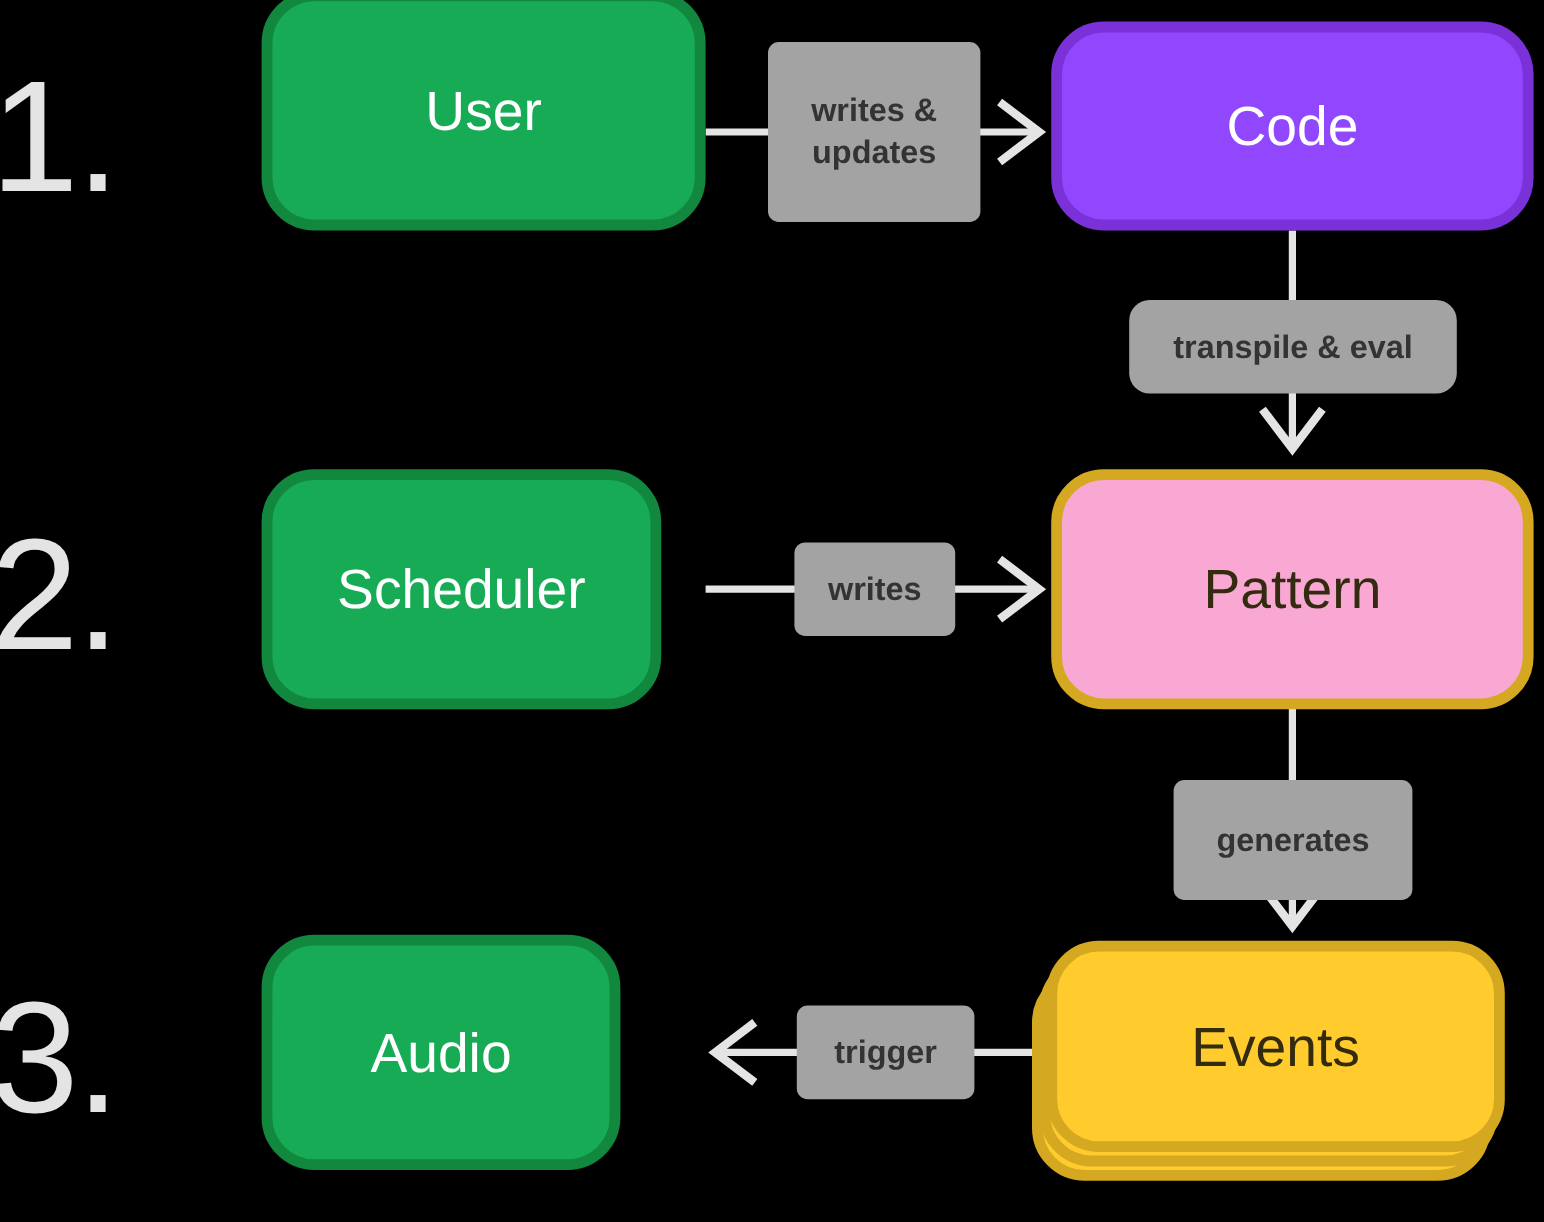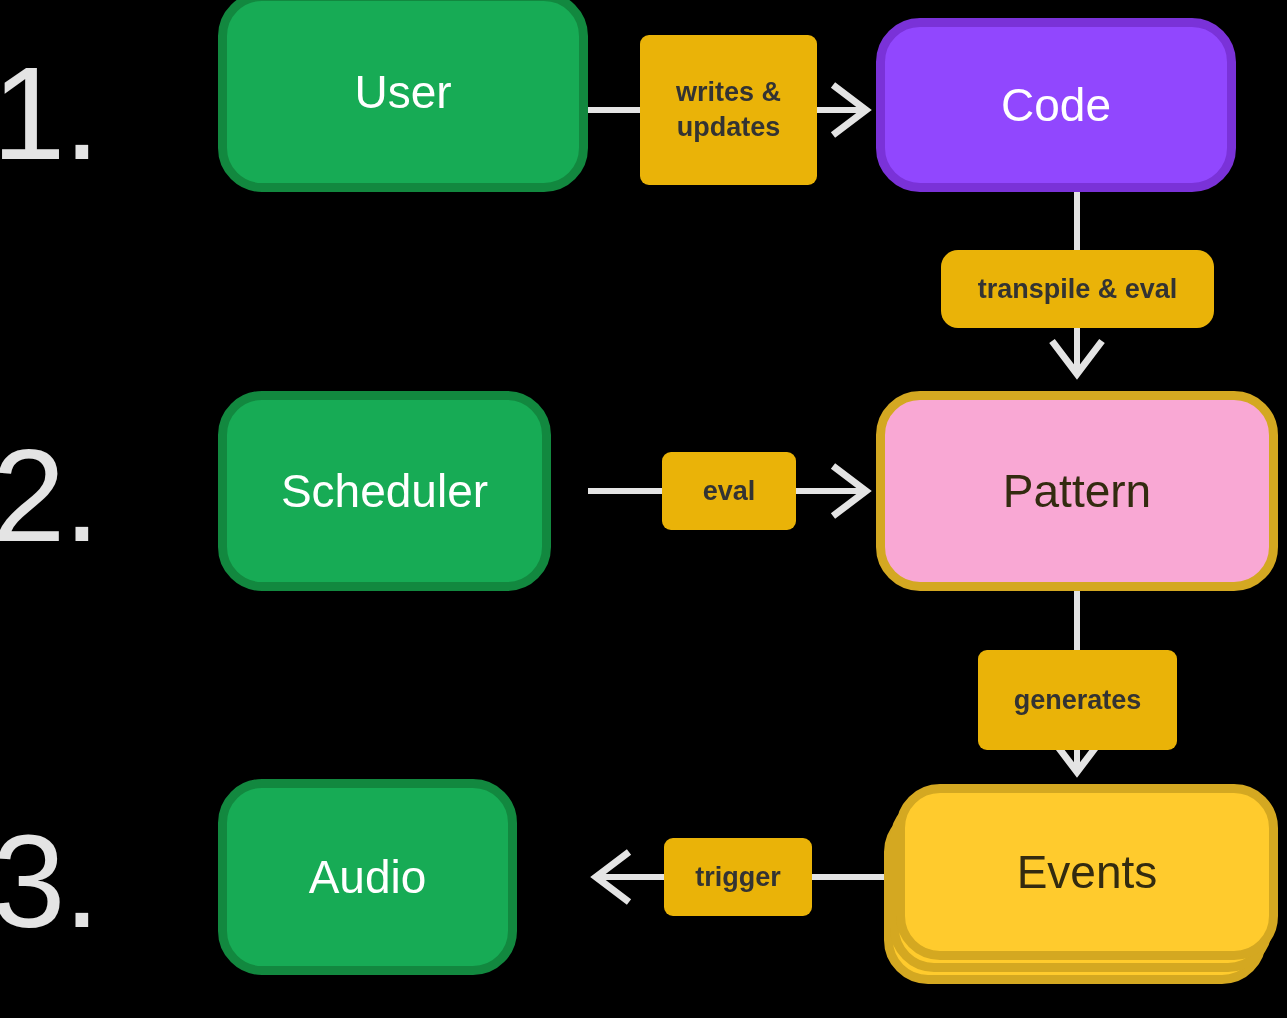--- a/index.html
+++ b/index.html
@@ -110,21 +110,21 @@
     stroke-width: 7;
     fill: none;
     stroke-linecap: butt;
     stroke-linejoin: miter;
   }
 
   
   .edge-label {
     position: absolute;
     box-sizing: border-box;
-    background: #eab308;
+    background: #a3a3a3;
     color: #333333;
     border-radius: 9px;
     font-size: 27px;
     font-weight: bold;
     line-height: 1.28;
     display: flex;
     align-items: center;
     justify-content: center;
     text-align: center;
     padding: 6px 14px;
@@ -167,46 +167,46 @@
       <line class="edge-line" x1="900" y1="877" x2="600" y2="877"></line>
       <polyline class="edge-head" points="629,852 596,877 629,902"></polyline>
     </g>
   </svg>
 
   <div class="edge-label" style="left:640px; top:35px; width:177px; height:150px;">writes &amp;
 updates</div>
 
   <div class="edge-label" style="left:941px; top:250px; width:273px; height:78px;border-radius:17px;">transpile &amp; eval</div>
 
-  <div class="edge-label" style="left:662px; top:452px; width:134px; height:78px;">eval</div>
+  <div class="edge-label" style="left:662px; top:452px; width:134px; height:78px;">writes</div>
 
   <div class="edge-label" style="left:978px; top:650px; width:199px; height:100px;">generates</div>
 
   <div class="edge-label" style="left:664px; top:838px; width:148px; height:78px;">trigger</div>
 
   <div class="node green" style="left:218px; top:-8px; width:370px; height:200px;">
     <span>User</span>
   </div>
 
-  <div class="node purple" style="left:876px; top:18px; width:360px; height:174px;">
+  <div class="node purple" style="left:876px; top:18px; width:402px; height:174px;">
     <span>Code</span>
   </div>
 
   <div class="node green" style="left:218px; top:391px; width:333px; height:200px;">
     <span>Scheduler</span>
   </div>
 
   <div class="node yellow" style="left:876px; top:391px; width:402px; height:200px;">
     <span>Pattern</span>
   </div>
 
   <div class="node green" style="left:218px; top:779px; width:299px; height:196px;">
     <span>Audio</span>
   </div>
 
-  <div class="stack" style="left:896px; top:784px; width:382px; height:176px;text-decoration:underline;">
+  <div class="stack" style="left:872px; top:784px; width:382px; height:176px;text-decoration:underline;">
     <div class="layer l3" style="width:382px; height:176px;"></div>
     <div class="layer l2" style="width:382px; height:176px;"></div>
     <div class="layer l1" style="width:382px; height:176px;"></div>
     <div class="label" style="width:382px; height:176px;">Events</div>
   </div>
 
 </div>
 
 </body></html>

